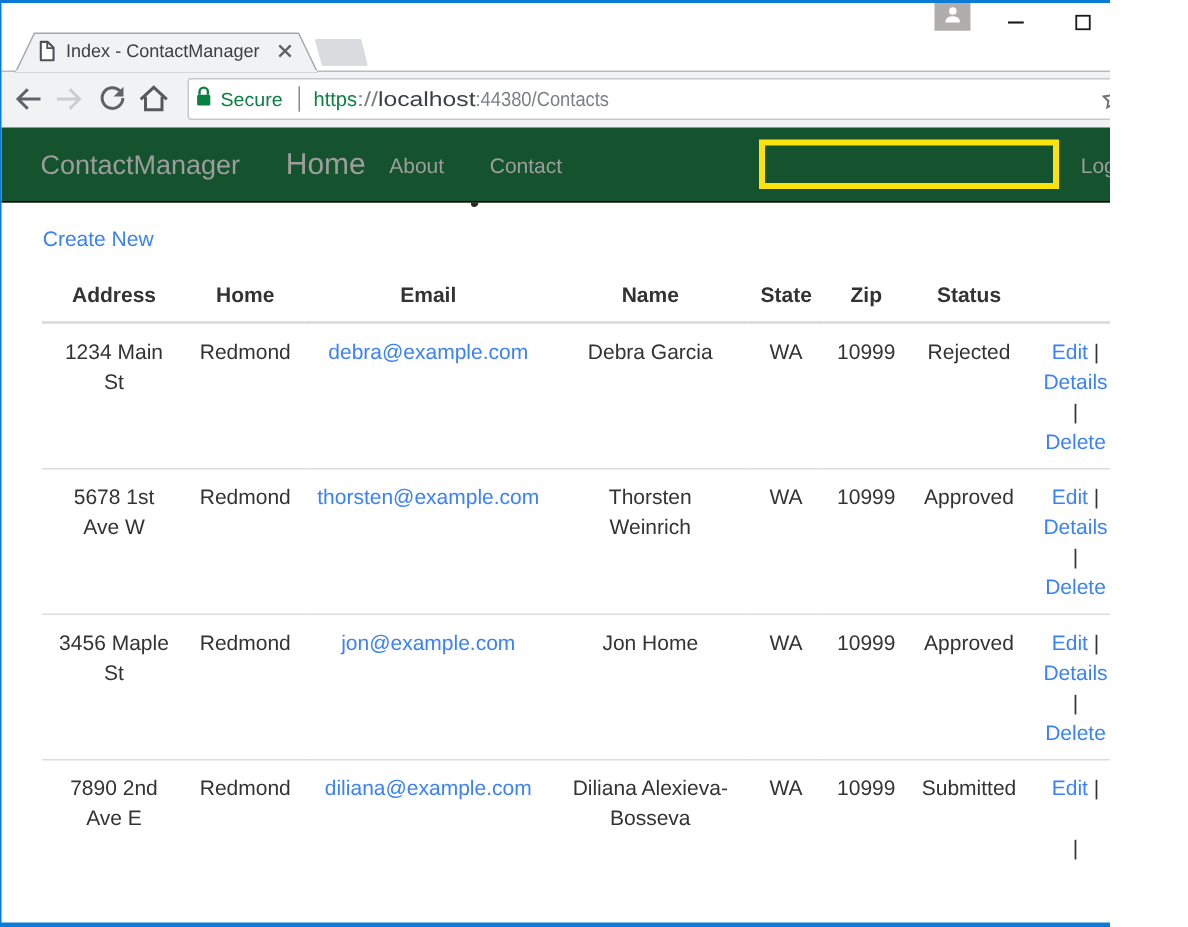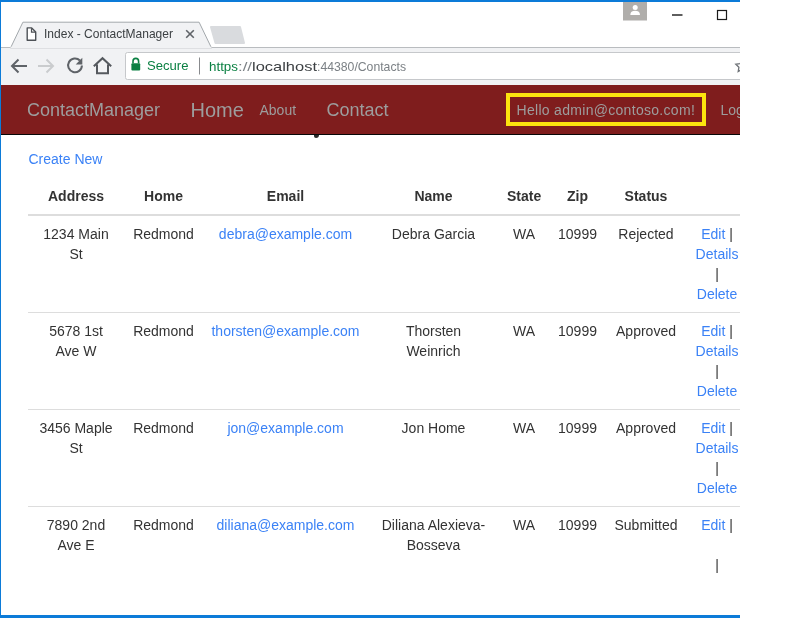--- a/index.html
+++ b/index.html
@@ -1,19 +1,19 @@
 <!DOCTYPE html>
 <html><head>
 <meta charset="utf-8">
 <style>
   html,body{margin:0;padding:0;background:#fff;}
   #win{position:relative;width:740px;height:618px;overflow:hidden;background:#fff;
        font-family:"Liberation Sans",sans-serif;}
   .abs{position:absolute;}
-  #navbar{position:absolute;left:1px;top:85px;width:773px;height:49px;background:#7f1d1d;
+  #navbar{position:absolute;left:1px;top:85px;width:773px;height:49px;background:#14532d;
           border-bottom:1px solid #080808;}
   #navbar span{position:absolute;line-height:1;white-space:nowrap;}
   #content a{color:#3b82f6;text-decoration:none;}
   #tbl{position:absolute;left:28px;top:178px;}
   table{border-collapse:collapse;table-layout:fixed;width:720px;
         font:14px/20px "Liberation Sans",sans-serif;color:#333;}
   th,td{padding:8px;text-align:center;vertical-align:top;font-weight:normal;
         border-top:1px solid #ddd;overflow:hidden;}
   thead th{border-top:none;border-bottom:2px solid #ddd;font-weight:bold;}
 </style>
@@ -67,22 +67,21 @@
 
     <circle cx="773.4" cy="60.6" r="1.7" fill="#5f6368"></circle>
     <circle cx="773.4" cy="66.0" r="1.7" fill="#5f6368"></circle>
     <circle cx="773.4" cy="71.4" r="1.7" fill="#5f6368"></circle>
   </svg>
 
   <div id="navbar">
     <span style="left:26px;top:15.7px;font-size:18px;line-height:18px;color:#9d9d9d;">ContactManager</span>
     <span style="left:189.5px;top:18px;font-size:20px;line-height:14px;color:#9d9d9d;">Home</span>
     <span style="left:258.5px;top:18px;font-size:14px;line-height:14px;color:#9d9d9d;">About</span>
-    <span style="left:325.5px;top:18px;font-size:18px;line-height:14px;color:#9d9d9d;">Contact</span>
-    <span style="left:515.5px;top:18px;font-size:14px;line-height:14px;color:#9d9d9d;letter-spacing:0.3px;">Hello admin@contoso.com!</span>
+    <span style="left:325.5px;top:18px;font-size:14px;line-height:14px;color:#9d9d9d;">Contact</span>
     <span style="left:719.5px;top:18px;font-size:14px;line-height:14px;color:#9d9d9d;">Log off</span>
   </div>
   <div class="abs" style="left:506px;top:93px;width:192px;height:25px;border:4px solid #fce30e;"></div>
 
   <div class="abs" style="left:313.5px;top:135px;width:5.5px;height:3px;background:#2a2a2a;border-radius:0 0 3px 2px;"></div>
 
   <div id="content">
     <div class="abs" style="left:28.5px;top:149px;font-size:14px;line-height:20px;"><a href="#">Create New</a></div>
     <div id="tbl">
       <table>

